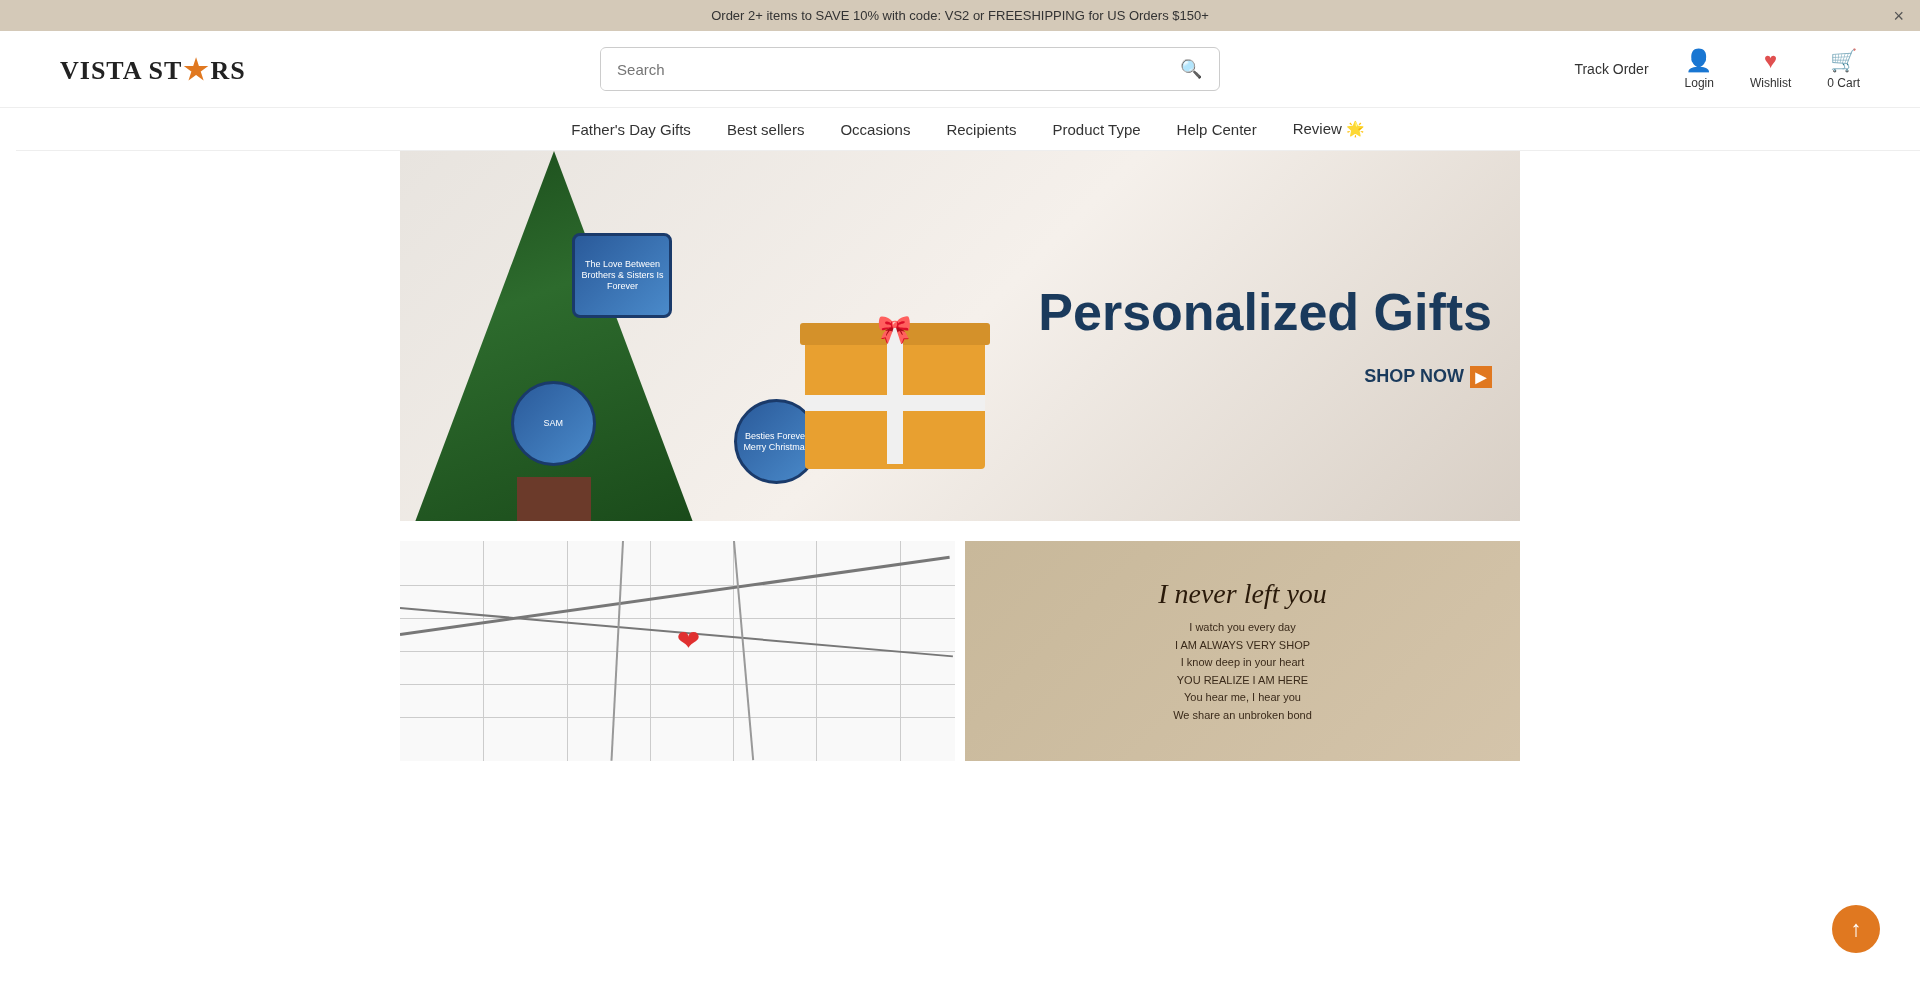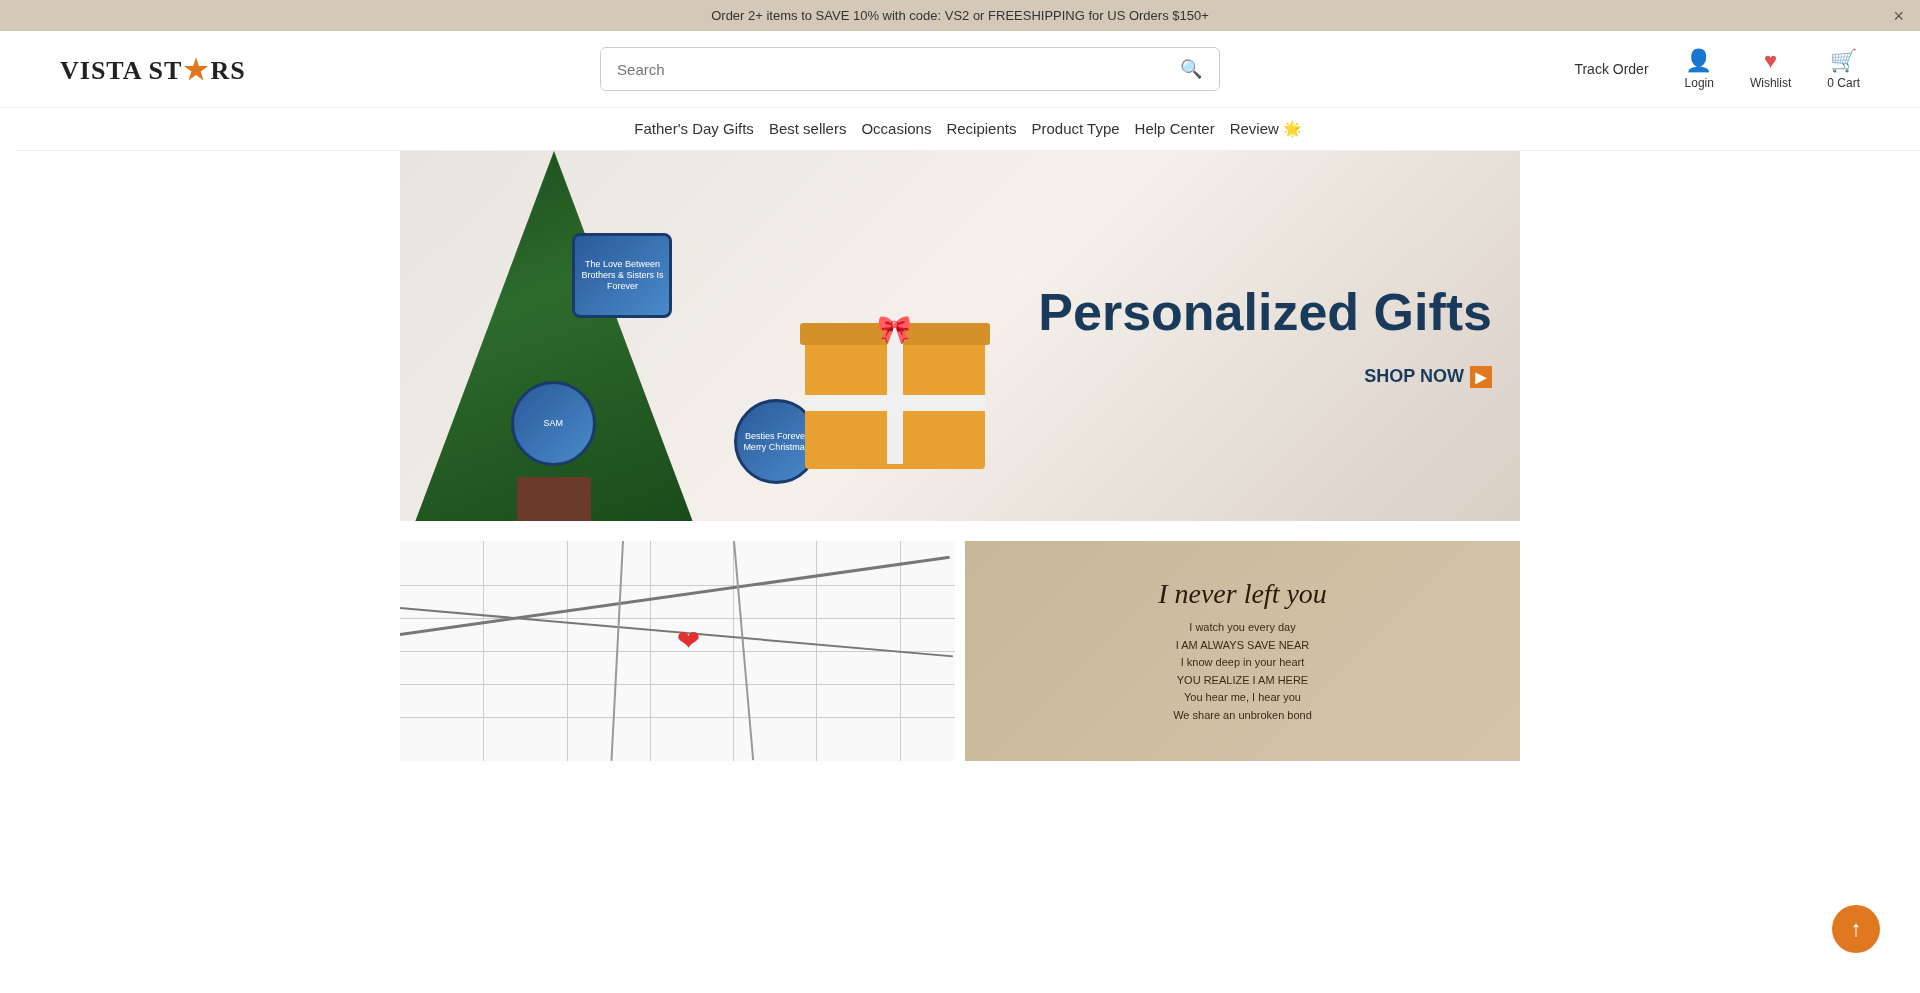--- a/index.html
+++ b/index.html
@@ -118,22 +118,22 @@
       position: relative;
       display: flex;
       flex-direction: column;
       align-items: center;
     }
 
     
     #navbar {
       display: flex;
       justify-content: center;
-      align-items: flex-start;
-      gap: 15px;
+      align-items: center;
+      gap: 36px;
       padding: 12px 0;
       border-bottom: 1px solid #eee;
       background: #fff;
       margin-left: 16px;
     }
     .nav-item {
       font-size: 15px;
       color: #333;
       text-decoration: none;
       cursor: pointer;
@@ -544,21 +544,21 @@
         <div id="heart-pin">❤</div>
       </div>
     </div>
 
     <div class="product-card" id="canvas-card">
       <div id="canvas-visual">
         <div id="canvas-text-block">
           <div id="canvas-main-text">I never left you</div>
           <div id="canvas-sub-text">
               <div>I watch you every day</div>
-              <div>I AM ALWAYS SAVE NEAR</div>
+              <div>I AM ALWAYS VERY SHOP</div>
               <div>I know deep in your heart</div>
               <div>YOU REALIZE I AM HERE</div>
               <div>You hear me, I hear you</div>
               <div>We share an unbroken bond</div>
             </div>
         </div>
       </div>
     </div>
   </div>
 

